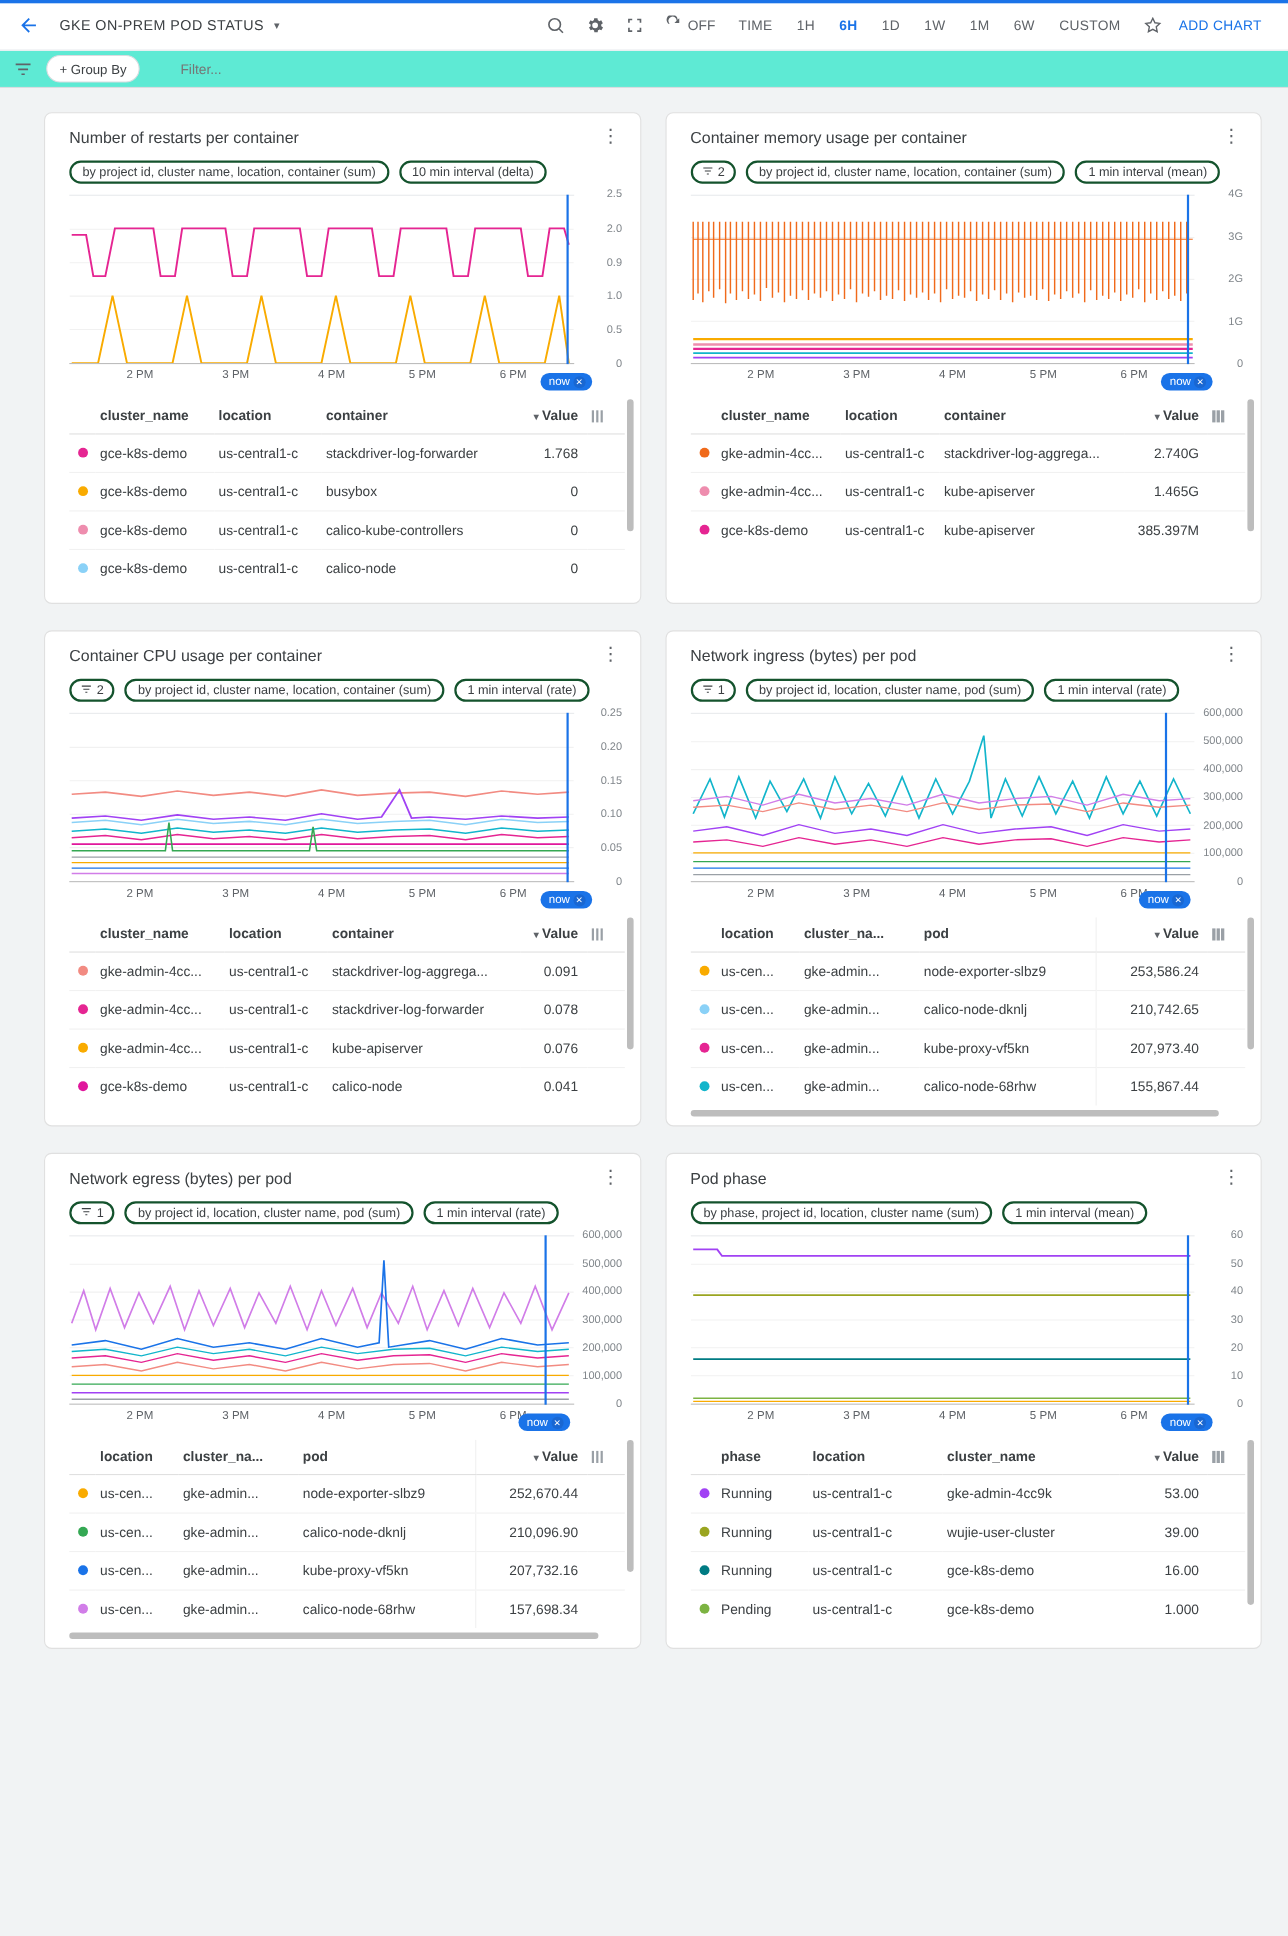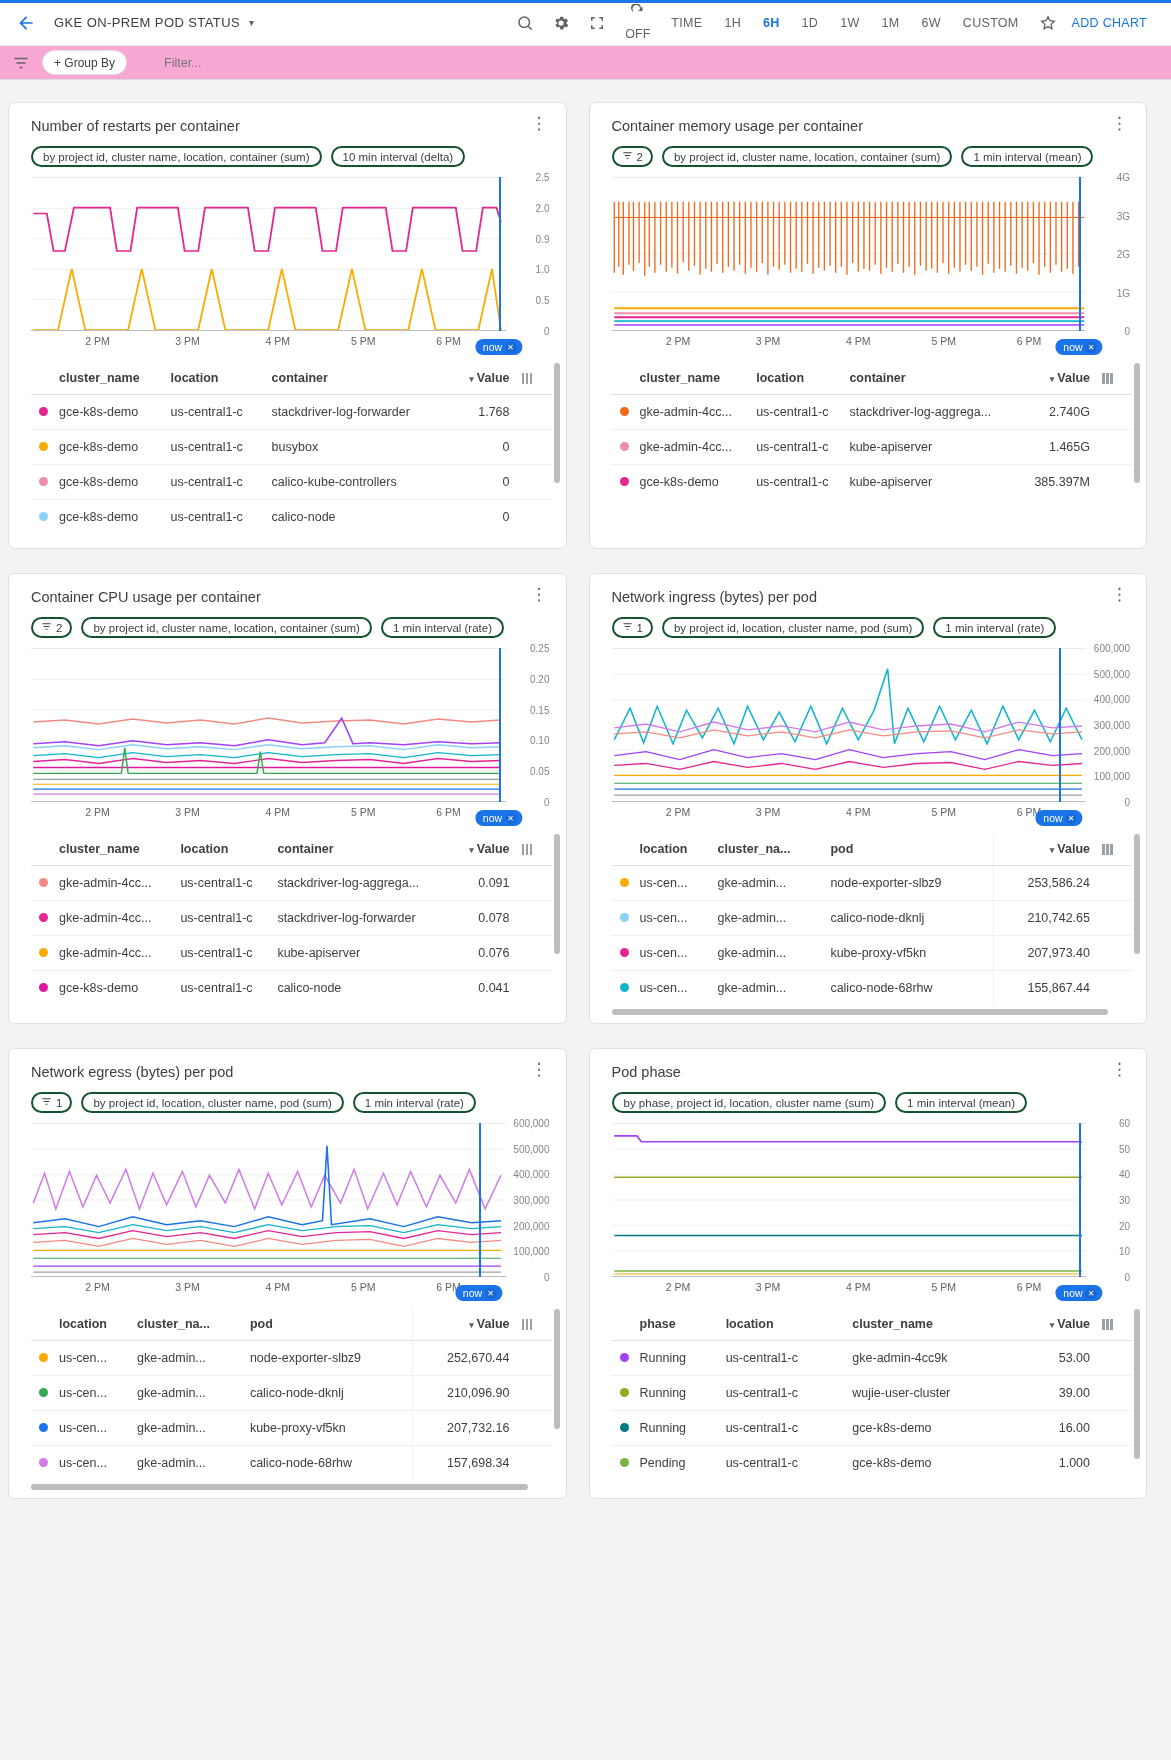--- a/index.html
+++ b/index.html
@@ -48,31 +48,31 @@
     color: #5f6368; cursor: pointer;
   }
   .range-btn {
     font-size: 12.5px; color: #5f6368; padding: 0 11px;
     cursor: pointer; letter-spacing: .3px;
     height: 36px; display: flex; align-items: center;
   }
   .range-btn.active { color: #1a73e8; font-weight: 700; }
   .refresh-off {
     display: flex; align-items: center; gap: 5px;
-    font-size: 12.5px; color: #5f6368; padding: 0 10px; cursor: pointer; flex-direction: column;
+    font-size: 12.5px; color: #5f6368; padding: 0 10px; cursor: pointer;
   }
   .add-chart {
     font-size: 12.5px; color: #1a73e8; font-weight: 500;
     padding: 0 10px 0 6px; cursor: pointer; letter-spacing: .3px;
   }
 
   
   .filterbar {
     height: 34px;
-    background: #f9a8d4;
+    background: #5eead4;
     display: flex; align-items: center;
     padding: 0 12px;
     border-bottom: 1px solid #dadce0;
     gap: 12px;
   }
   .filter-icon { color: #5f6368; display: flex; align-items: center; }
   .group-by-chip {
     border: 1px solid #dadce0;
     border-radius: 13px;
     height: 25px;
@@ -88,21 +88,21 @@
     flex: 1;
     font-family: "Liberation Sans", sans-serif;
     margin-left: 23px;
   }
 
   
   .grid {
     display: grid;
     grid-template-columns: 1fr 1fr;
     gap: 24px 22px;
-    padding: 22px 24px 26px 8px;
+    padding: 22px 24px 26px 40px;
   }
   .card {
     background: #fff;
     border: 1px solid #e0e0e0;
     border-radius: 7px;
     position: relative;
     overflow: hidden;
   }
   .card-head {
     display: flex; align-items: flex-start;

